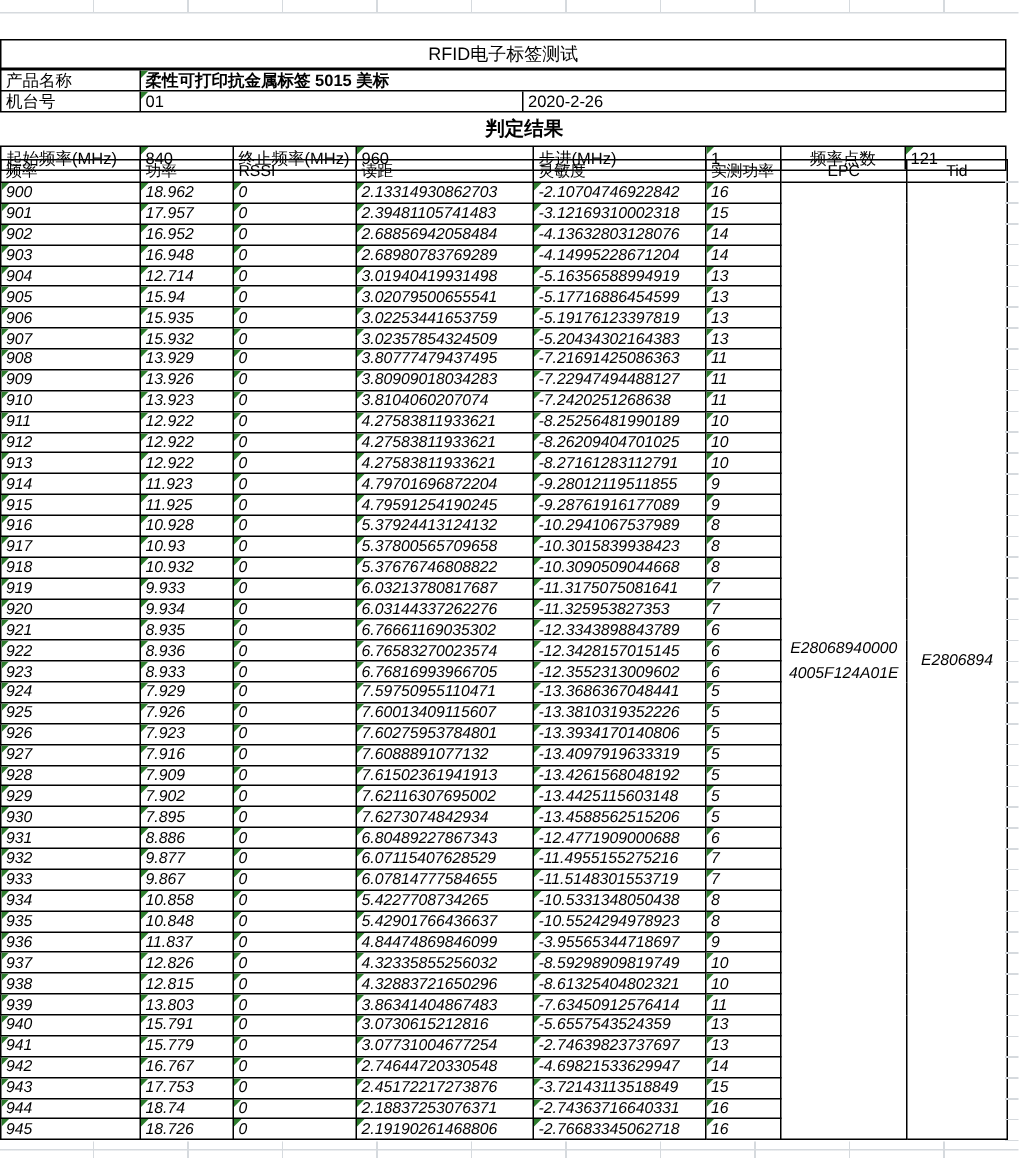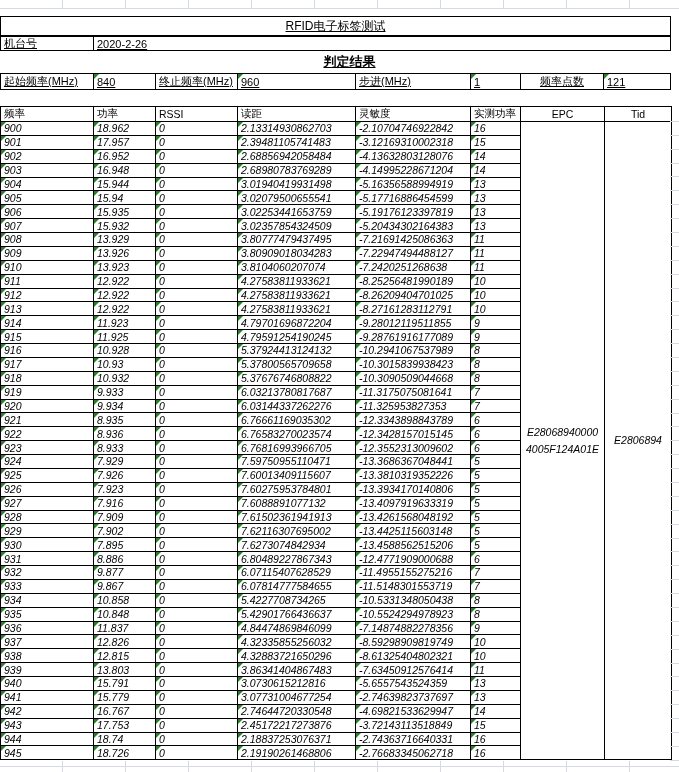--- a/index.html
+++ b/index.html
@@ -10,21 +10,21 @@
   .strip-top{position:absolute;left:0;top:0;width:679px;height:8px;
     border-bottom:1px solid #d6dade;
     background:repeating-linear-gradient(90deg,transparent 0 62px,#d6dade 62px 63px);}
   .strip-bottom{position:absolute;left:0;top:761px;width:679px;height:11px;
     background-image:repeating-linear-gradient(90deg,transparent 0 62px,#d6dade 62px 63px),
                      linear-gradient(#d6dade,#d6dade);
     background-size:auto auto,100% 1px;background-position:0 0,0 5px;background-repeat:repeat,no-repeat;}
   .strip-right{position:absolute;left:670px;top:108px;width:9px;height:653px;
     background:repeating-linear-gradient(180deg,transparent 0 12.89px,#d6dade 12.89px 13.89px);}
   
-  .toparea{position:absolute;left:0;top:16px;width:671px;text-decoration:underline;}
+  .toparea{position:absolute;left:0;top:26px;width:671px;}
   .brow{display:flex;width:671px;box-sizing:border-box;border:1px solid #000;background:#fff;}
   .brow + .brow{margin-top:-1px;}
   .bcell{box-sizing:border-box;border-right:1px solid #000;display:flex;align-items:center;
          padding:0 3px;font-size:11px;white-space:nowrap;overflow:hidden;position:relative;}
   .bcell:last-child{border-right:none;flex:1;}
   .title-row{height:20px;justify-content:center;align-items:center;display:flex;
              box-sizing:border-box;border:1px solid #000;font-size:12px;}
   .r-product{height:15px;}
   .r-machine{height:15px;}
   .verdict{height:22px;display:flex;align-items:center;justify-content:center;
@@ -53,23 +53,28 @@
 <div class="sheet">
 
   <div class="strip-top"></div>
 
   <div class="toparea">
 
     <div class="title-row">
       <span>RFID电子标签测试</span>
     </div>
 
+    <div class="brow r-product">
+      <div class="bcell" style="flex:0 0 93px">产品名称</div>
+      <div class="bcell bold g">柔性可打印抗金属标签 5015 美标</div>
+    </div>
 
     <div class="brow r-machine">
       <div class="bcell" style="flex:0 0 93px">机台号</div>
+      <div class="bcell g" style="flex:0 0 255px">01</div>
       <div class="bcell">2020-2-26</div>
     </div>
 
     <div class="verdict">判定结果</div>
 
     <div class="brow r-sweep">
       <div class="bcell" style="flex:0 0 93px">起始频率(MHz)</div>
       <div class="bcell g" style="flex:0 0 62px">840</div>
       <div class="bcell" style="flex:0 0 82px">终止频率(MHz)</div>
       <div class="bcell g" style="flex:0 0 118px">960</div>
@@ -136,21 +141,21 @@
           <tr>
             <td class="g">903</td>
             <td class="g">16.948</td>
             <td class="g">0</td>
             <td class="g">2.68980783769289</td>
             <td class="g">-4.14995228671204</td>
             <td class="g">14</td>
           </tr>
           <tr>
             <td class="g">904</td>
-            <td class="g">15.944</td>
+            <td class="g">12.714</td>
             <td class="g">0</td>
             <td class="g">3.01940419931498</td>
             <td class="g">-5.16356588994919</td>
             <td class="g">13</td>
           </tr>
           <tr>
             <td class="g">905</td>
             <td class="g">15.94</td>
             <td class="g">0</td>
             <td class="g">3.02079500655541</td>
@@ -395,21 +400,21 @@
             <td class="g">0</td>
             <td class="g">5.42901766436637</td>
             <td class="g">-10.5524294978923</td>
             <td class="g">8</td>
           </tr>
           <tr>
             <td class="g">936</td>
             <td class="g">11.837</td>
             <td class="g">0</td>
             <td class="g">4.84474869846099</td>
-            <td class="g">-7.14874882278356</td>
+            <td class="g">-3.95565344718697</td>
             <td class="g">9</td>
           </tr>
           <tr>
             <td class="g">937</td>
             <td class="g">12.826</td>
             <td class="g">0</td>
             <td class="g">4.32335855256032</td>
             <td class="g">-8.59298909819749</td>
             <td class="g">10</td>
           </tr>

